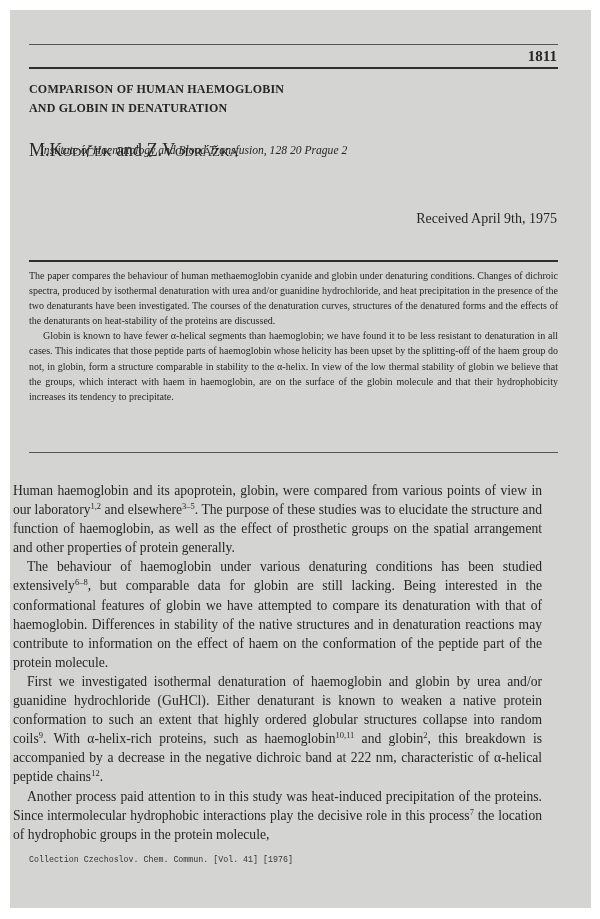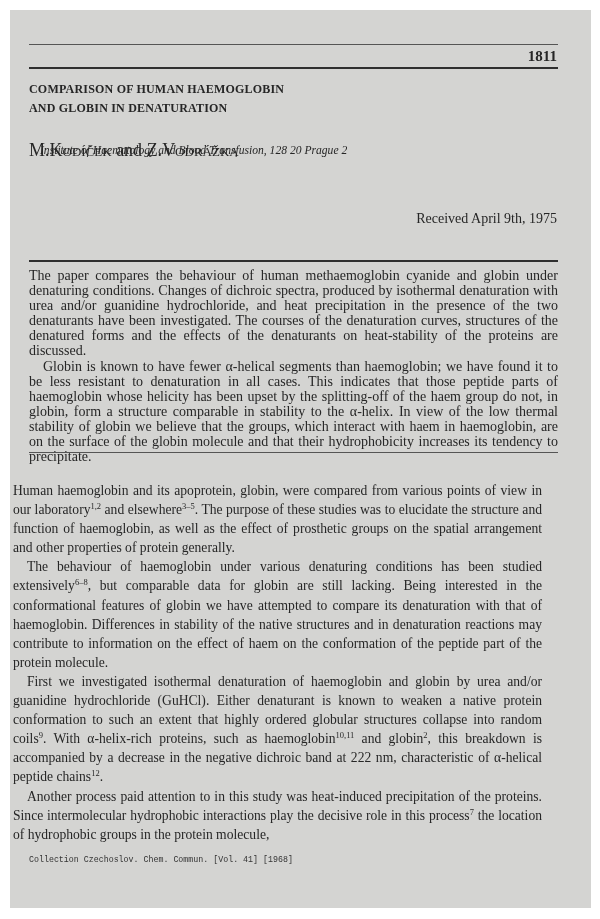--- a/index.html
+++ b/index.html
@@ -72,21 +72,21 @@
       position: absolute;
       right: 34px;
       top: 201px;
       font-size: 14px;
     }
     .abstract {
       position: absolute;
       left: 19px;
       top: 258px;
       width: 529px;
-      font-size: 14px;
+      font-size: 10px;
       line-height: 15.1px;
       text-align: justify;
     }
     .abstract p {
       margin: 0;
     }
     .abstract p.indent { text-indent: 14px; }
 
     .body-text {
       position: absolute;
@@ -150,15 +150,15 @@
   <div class="body-text">
     <p><span>Human haemoglobin and its apoprotein, globin, were compared from various points of view in our laboratory</span><sup>1,2</sup><span> and elsewhere</span><sup>3–5</sup><span>. The purpose of these studies was to elucidate the structure and function of haemoglobin, as well as the effect of prosthetic groups on the spatial arrangement and other properties of protein generally.</span></p>
 
     <p><span>The behaviour of haemoglobin under various denaturing conditions has been studied extensively</span><sup>6–8</sup><span>, but comparable data for globin are still lacking. Being interested in the conformational features of globin we have attempted to compare its denaturation with that of haemoglobin. Differences in stability of the native structures and in denaturation reactions may contribute to information on the effect of haem on the conformation of the peptide part of the protein molecule.</span></p>
 
     <p><span>First we investigated isothermal denaturation of haemoglobin and globin by urea and/or guanidine hydrochloride (GuHCl). Either denaturant is known to weaken a native protein conformation to such an extent that highly ordered globular structures collapse into random coils</span><sup>9</sup><span>. With α-helix-rich proteins, such as haemoglobin</span><sup>10,11</sup><span> and globin</span><sup>2</sup><span>, this breakdown is accompanied by a decrease in the negative dichroic band at 222 nm, characteristic of α-helical peptide chains</span><sup>12</sup><span>.</span></p>
 
     <p><span>Another process paid attention to in this study was heat-induced precipitation of the proteins. Since intermolecular hydrophobic interactions play the decisive role in this process</span><sup>7</sup><span> the location of hydrophobic groups in the protein molecule,</span></p>
   </div>
 
-  <div class="footer">Collection Czechoslov. Chem. Commun. [Vol. 41] [1968]</div>
+  <div class="footer">Collection Czechoslov. Chem. Commun. [Vol. 41] [1976]</div>
 
 </div>
 
 </body></html>

